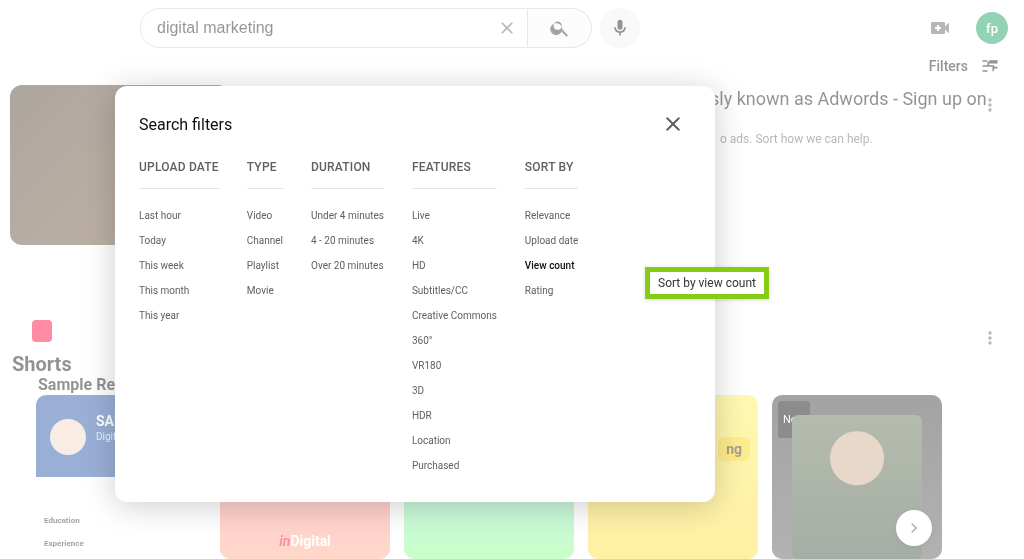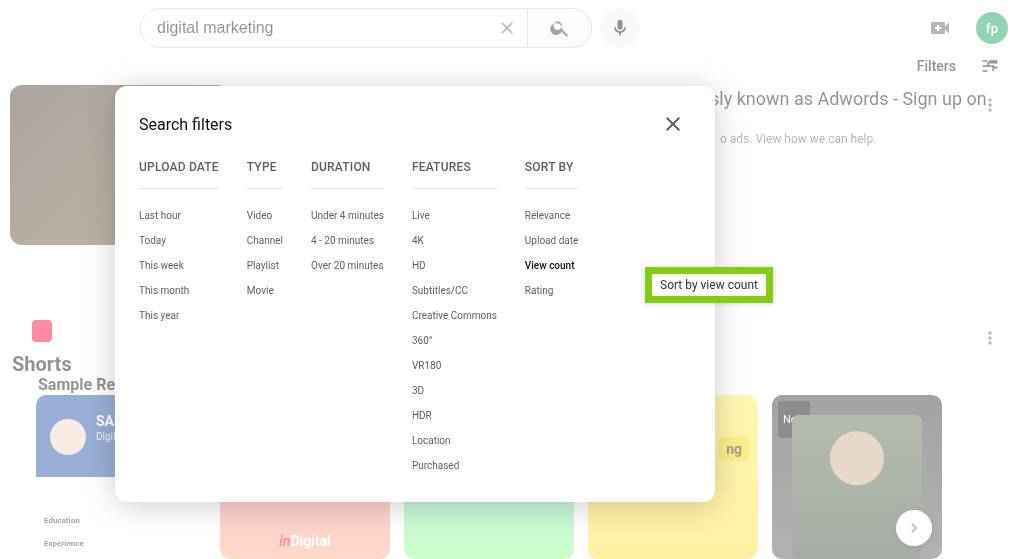--- a/index.html
+++ b/index.html
@@ -88,21 +88,21 @@
   }
   
   .filters-row {
     display: flex;
     justify-content: flex-end;
     padding: 0 24px 8px 0;
   }
   .filters-btn {
     display: flex;
     align-items: center;
-    gap: 24px;
+    gap: 12px;
     font-size: 14px;
     font-weight: 500;
     color: #0f0f0f;
     cursor: pointer;
   }
   
   .backdrop {
     position: absolute;
     top: 0; left: 0; right: 0; bottom: 0;
     z-index: 1;
@@ -267,21 +267,21 @@
   .filter-item.active {
     color: #0f0f0f;
     font-weight: 500;
   }
   
   .tooltip {
     position: absolute;
     left: 645px;
     top: 267px;
     background: #fff;
-    border: 7px solid #84cc16;
+    border: 5px solid #84cc16;
     font-size: 12px;
     color: #333;
     padding: 4px 8px;
     z-index: 20;
     box-shadow: 0 1px 4px rgba(0,0,0,.15);
     white-space: nowrap;
   }
   svg { display: block; }
 </style>
 </head>
@@ -323,21 +323,21 @@
     <span>Filters</span>
     <svg width="20" height="20" viewBox="0 0 24 24">
         <path fill="currentColor" d="M3 17h6v2H3zm0-6h12v2H3zm0-6h18v2H3zm14 12v-2h4v-2h-4V11h-2v8zm-6-6V9h10V7H11V5H9v6z"></path>
       </svg>
   </div>
 </div>
 
 <div class="backdrop">
   <div class="promo"></div>
   <div class="promo-title">sly known as Adwords - Sign up on</div>
-  <div class="promo-sub">o ads. View how we can help.</div>
+  <div class="promo-sub">o ads. Sort how we can help.</div>
   <div class="promo-menu">
     <svg width="20" height="20" viewBox="0 0 24 24">
         <path fill="currentColor" d="M12 8a2 2 0 1 0-2-2 2 2 0 0 0 2 2zm0 2a2 2 0 1 0 2 2 2 2 0 0 0-2-2zm0 6a2 2 0 1 0 2 2 2 2 0 0 0-2-2z"></path>
       </svg>
   </div>
 
   <div class="shorts-row">
     <div class="shorts-icon"></div>
     <div class="shorts-label">Shorts</div>
   </div>

